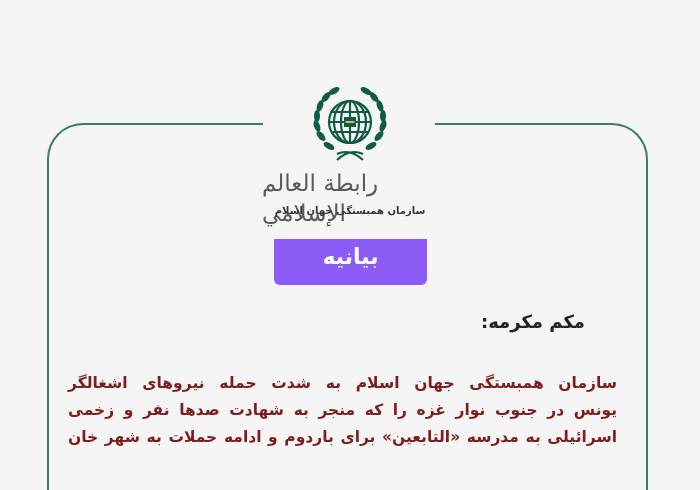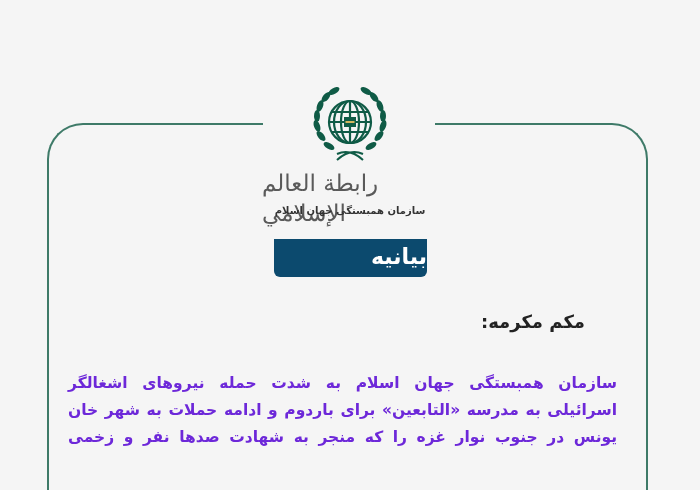--- a/index.html
+++ b/index.html
@@ -65,47 +65,48 @@
     font-weight: bold;
     font-size: 10px;
     color: #333;
     direction: rtl;
   }
   .badge {
     position: absolute;
     left: 274px;
     top: 239px;
     width: 153px;
-    height: 38px;
-    background: #0c4a6e;
+    height: 46px;
+    background: #8b5cf6;
     border-radius: 0 0 6px 6px;
     color: #ffffff;
     font-size: 22px;
     font-weight: bold;
+    text-align: center;
     line-height: 36px;
     direction: rtl;
   }
   .salutation {
     position: absolute;
     right: 115px;
     top: 311px;
     font-size: 18px;
     color: #222;
     direction: rtl;
     font-weight: bold;
     margin-left: 36px;
   }
   .body-text {
     position: absolute;
     left: 68px;
     right: 83px;
     top: 370px;
     font-size: 15.5px;
     font-weight: bold;
-    color: #6d28d9;
+    color: #7f1d1d;
     direction: rtl;
     text-align: justify;
     text-align-last: justify;
     line-height: 27px;
   }
   .body-text .line {
     display: block;
     text-align: justify;
     text-align-last: justify;
     white-space: nowrap;
@@ -152,15 +153,15 @@
 
 <div class="arabic-title">رابطة العالم الإسلامي</div>
 <div class="persian-subtitle">سازمان همبستگی جهان اسلام</div>
 
 <div class="badge">بیانیه</div>
 
 <div class="salutation">مکم مکرمه:</div>
 
 <div class="body-text">
   <span class="line">سازمان همبستگی جهان اسلام به شدت حمله نیروهای اشغالگر</span>
+  <span class="line">یونس در جنوب نوار غزه را که منجر به شهادت صدها نفر و زخمی</span>
   <span class="line">اسرائیلی به مدرسه «التابعین» برای باردوم و ادامه حملات به شهر خان</span>
-  <span class="line">یونس در جنوب نوار غزه را که منجر به شهادت صدها نفر و زخمی</span>
 </div>
 
 </body></html>

